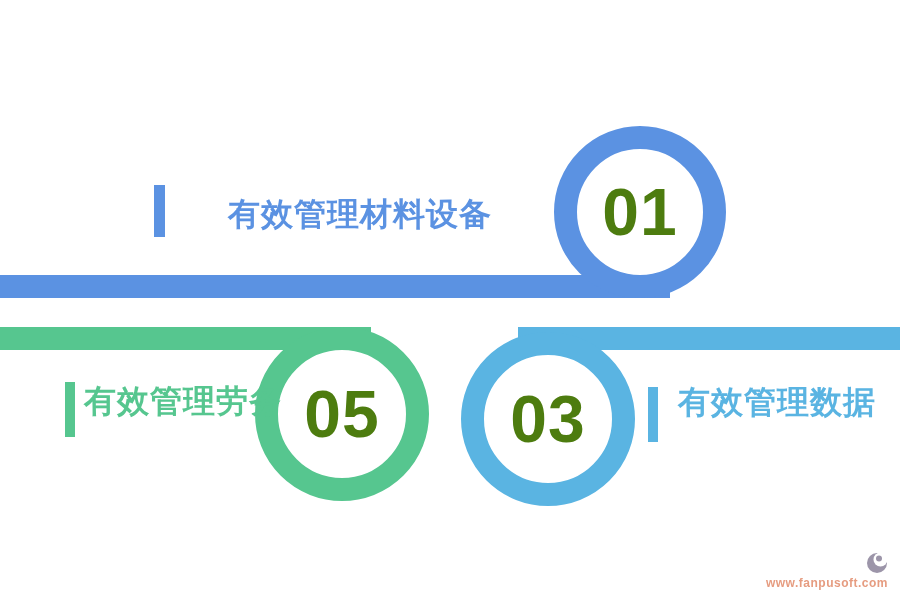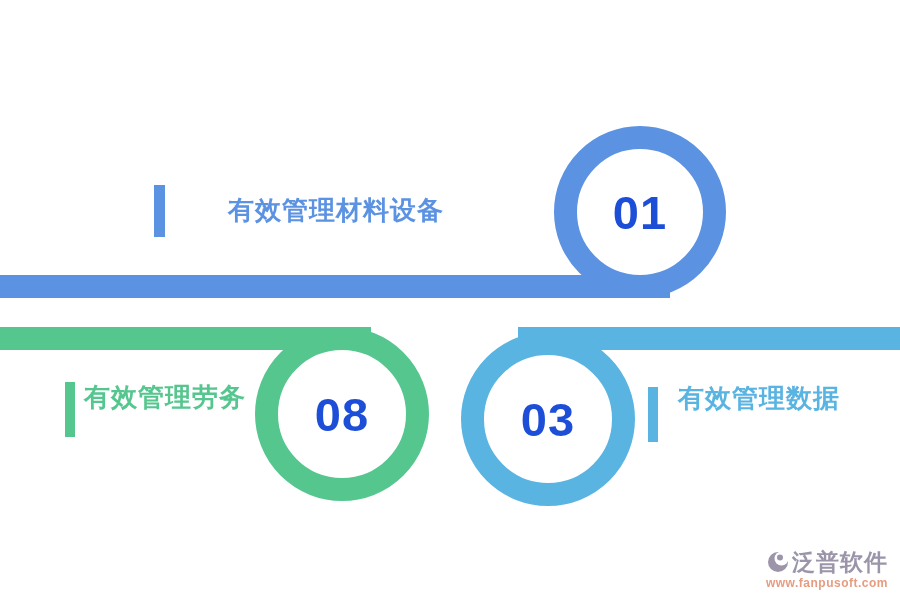--- a/index.html
+++ b/index.html
@@ -7,25 +7,25 @@
     position:relative;width:900px;height:600px;background:#ffffff;overflow:hidden;
     font-family:"Liberation Sans","DejaVu Sans",sans-serif;
   }
   .bar{position:absolute;height:23px;}
   .ring{
     position:absolute;width:174px;height:174px;box-sizing:border-box;
     border-radius:50%;background:#ffffff;
     display:flex;align-items:center;justify-content:center;
   }
   .num{
-    font-size:47px;font-weight:bold;color:#1d4ed8;letter-spacing:1px;line-height:1;
+    font-size:66px;font-weight:bold;color:#4d7c0f;letter-spacing:1px;line-height:1;
   }
   .tick{position:absolute;}
   .label{
-    position:absolute;font-size:26px;font-weight:bold;letter-spacing:1px;
+    position:absolute;font-size:32px;font-weight:bold;letter-spacing:1px;
     line-height:1.15;white-space:nowrap;text-align:right;
   }
 
   
   .i1 .bar{left:0;top:275;top:275px;width:670px;background:#5B92E2;}
   .i1 .ring{left:554px;top:126px;width:172px;height:172px;border:23px solid #5B92E2;}
   .i1 .tick{left:154px;top:185px;width:11px;height:52px;background:#5B92E2;}
   .i1 .label{left:228px;top:196px;color:#5B92E2;}
 
   
@@ -56,21 +56,21 @@
     <div class="ring">
       <span class="num">01</span>
     </div>
     <div class="tick"></div>
     <div class="label">有效管理材料设备</div>
   </div>
 
   <div class="i2">
     <div class="bar"></div>
     <div class="ring">
-      <span class="num">08</span>
+      <span class="num">05</span>
     </div>
     <div class="tick"></div>
     <div class="label">有效管理劳务</div>
   </div>
 
   <div class="i3">
     <div class="bar"></div>
     <div class="ring">
       <span class="num">03</span>
     </div>
@@ -78,18 +78,17 @@
     <div class="label">有效管理数据</div>
   </div>
 
   <div class="logo">
     <div class="brand-row">
       <svg width="22" height="24" viewBox="0 0 22 24">
         <circle cx="11" cy="12" r="10" fill="#9C95A9"></circle>
         <circle cx="14.5" cy="8.5" r="7" fill="#ffffff"></circle>
         <circle cx="13" cy="7.5" r="3" fill="#9C95A9"></circle>
       </svg>
-      <span class="brand-name">泛普软件</span>
     </div>
     <div class="brand-url">www.fanpusoft.com</div>
   </div>
 
 </div>
 
 </body></html>

